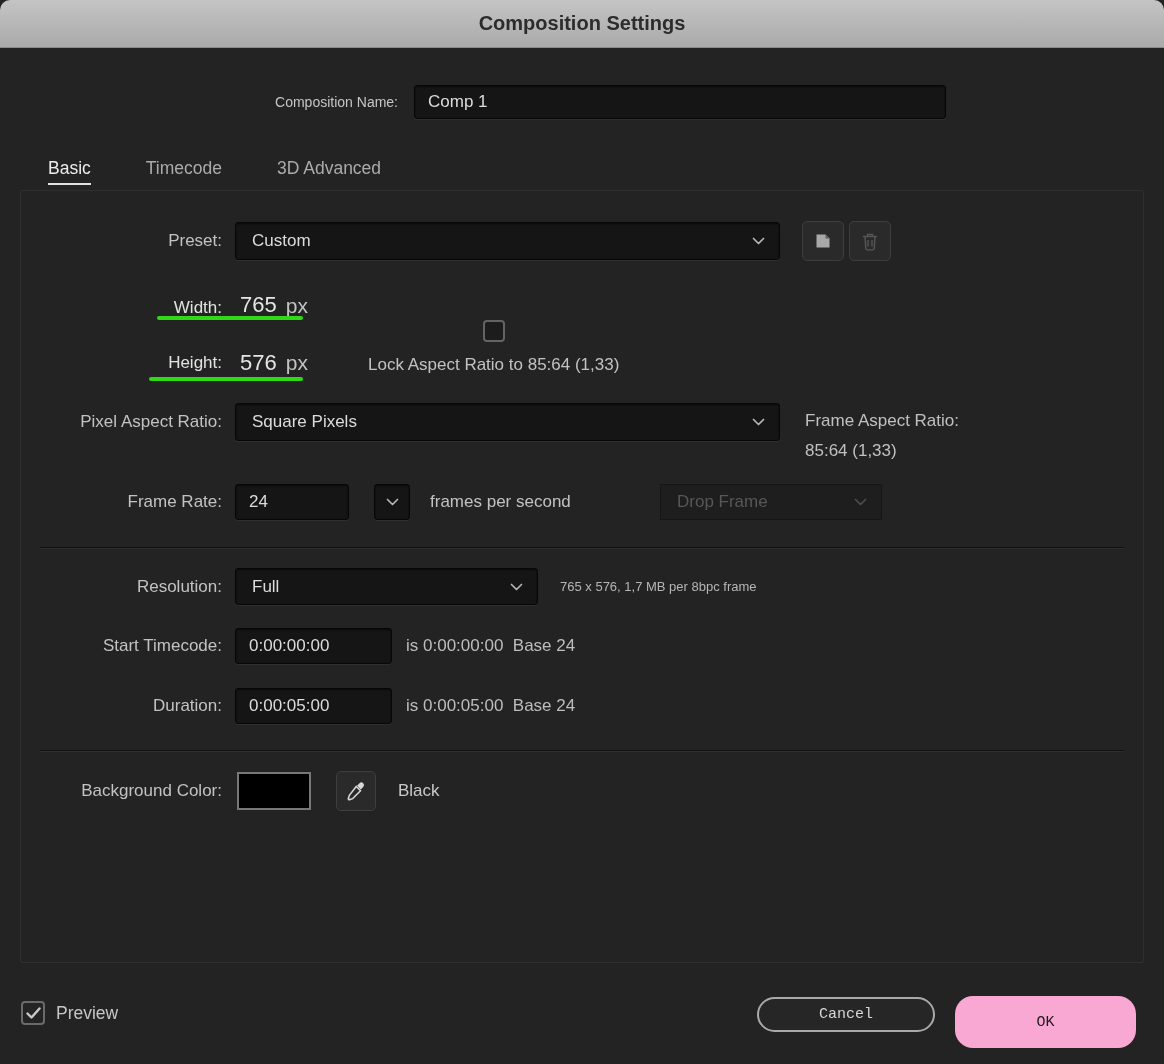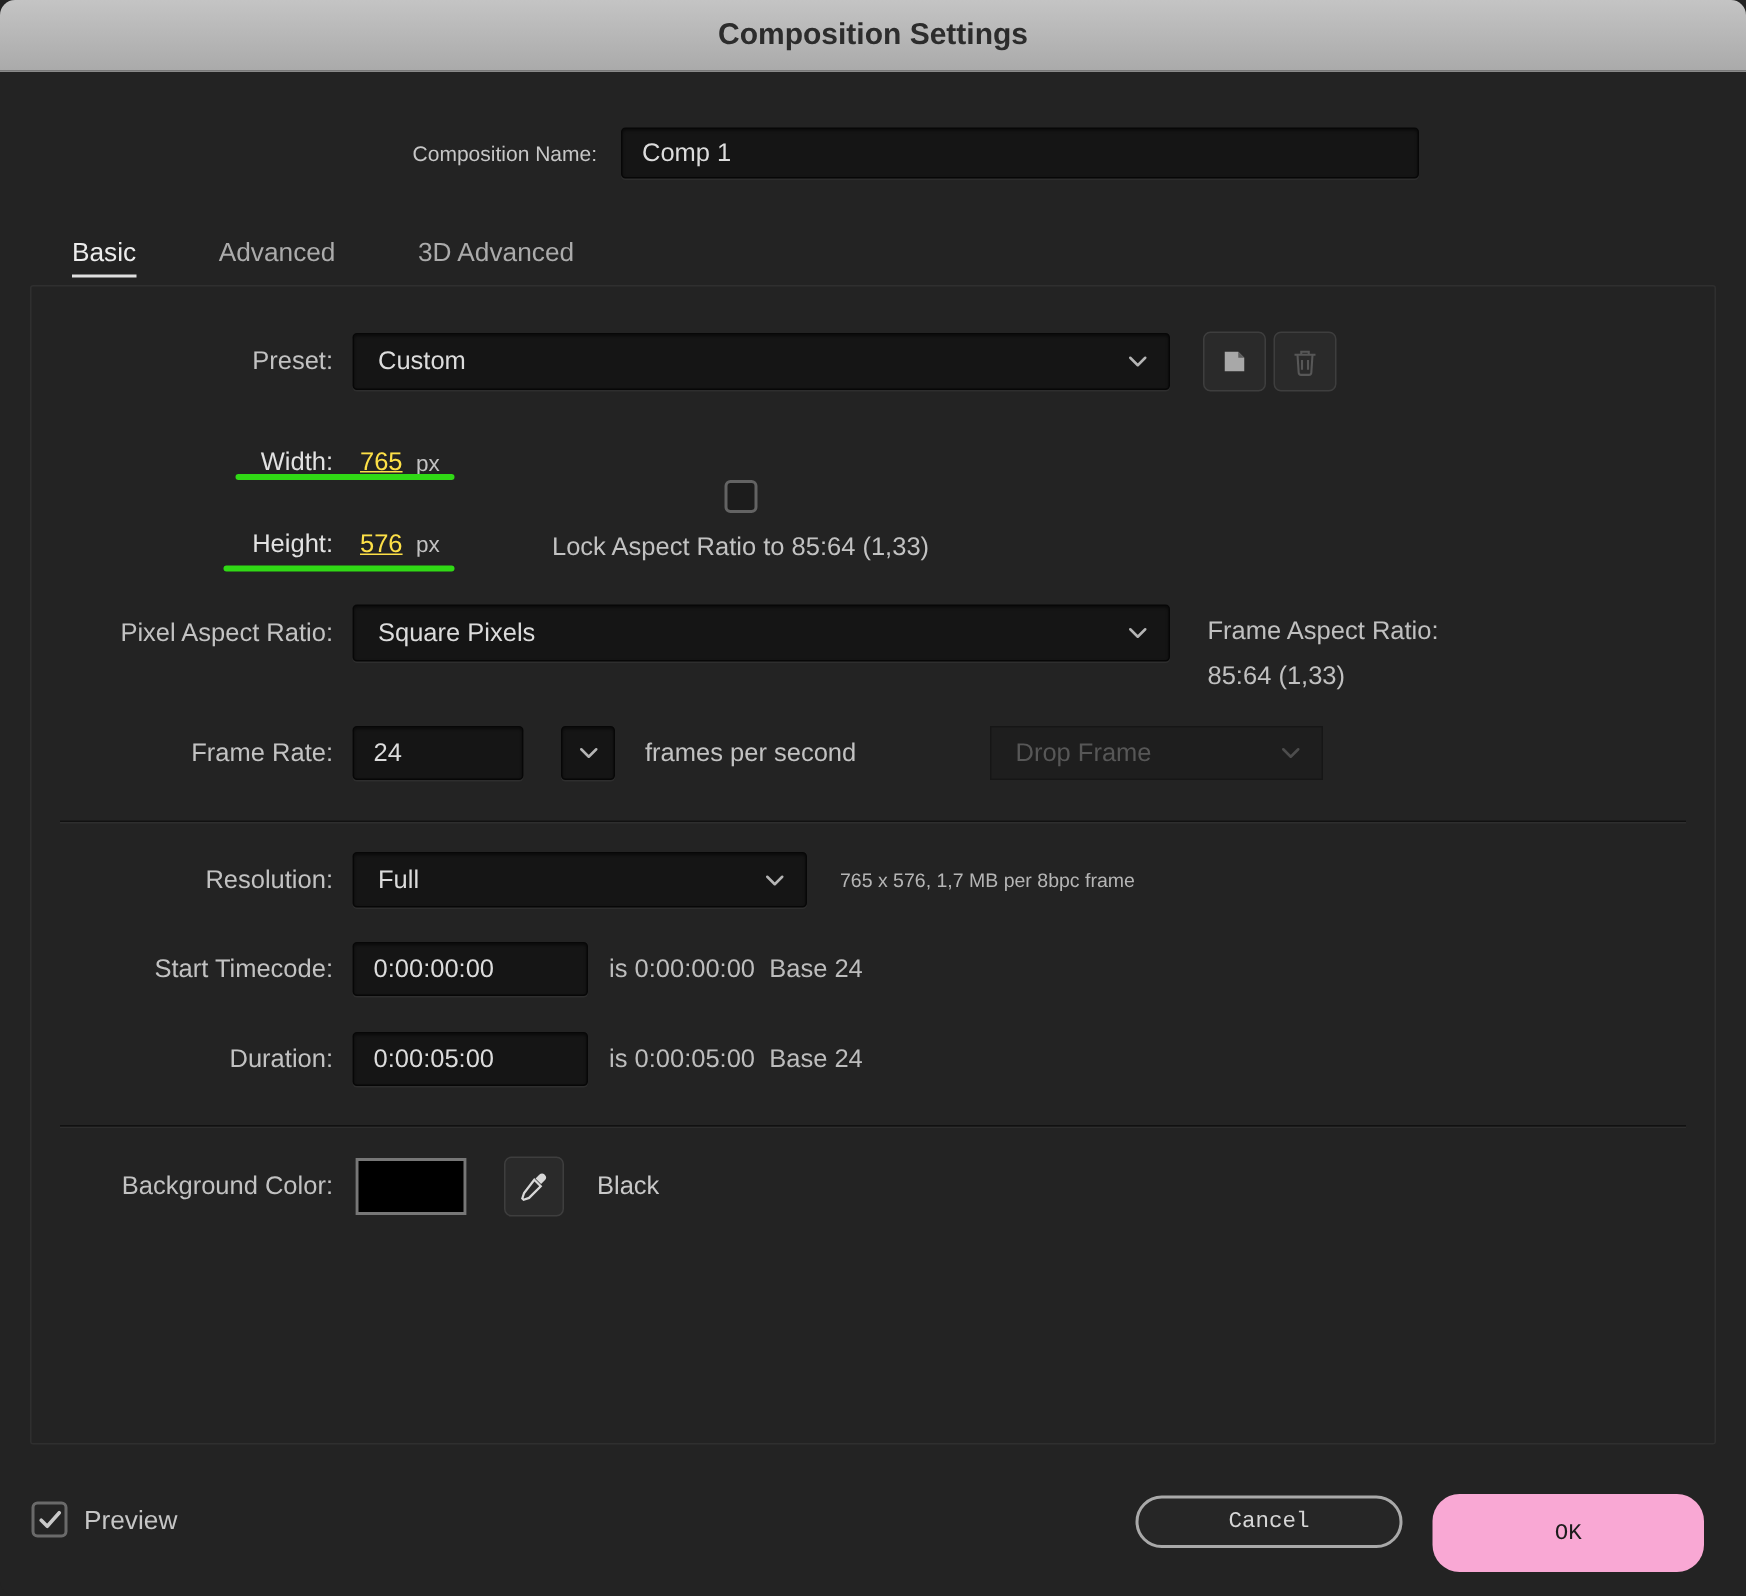--- a/index.html
+++ b/index.html
@@ -56,23 +56,23 @@
            border:1px solid rgba(255,255,255,.055); border-radius:2px; pointer-events:none; }
 
   
   .row-preset     { top:221px; height:40px; }
   .row-preset .dropdown { margin-left:13px; width:545px; }
   .row-preset .icon-btn.first  { margin-left:22px; }
   .row-preset .icon-btn.second { margin-left:5px; }
 
   .row-width  { top:288px; height:30px;align-items:flex-end; }
   .row-height { top:348px; height:30px; }
-  .hot-value { margin-left:18px; color:#fde047; text-decoration:underline;
-               font-size:17px; cursor:pointer; }
-  .unit { margin-left:9px; color:#c2c2c2; font-size:15px; }
+  .hot-value { margin-left:18px; color:#e5e5e5; 
+               font-size:22px; cursor:pointer; }
+  .unit { margin-left:9px; color:#c2c2c2; font-size:21px; }
   .hl-green { position:absolute; height:4px; background:#30d915; border-radius:2px; }
   .hl-width  { left:157px; top:316px; width:146px; }
   .hl-height { left:149px; top:377px; width:154px; }
 
   .lock-row { position:absolute; left:368px; top:320px; display:flex;
               align-items:center; gap:13px;flex-direction:column; }
   .checkbox { width:22px; height:22px; background:#1c1c1c; border:2px solid #636363;
               border-radius:4px; flex:none; display:inline-flex; align-items:center;
               justify-content:center; cursor:pointer; }
   .cb-label { font-size:17px; color:#c2c2c2; }
@@ -131,21 +131,21 @@
   <div class="name-row">
     <span class="nlabel">Composition Name:</span>
     <input class="field" type="text" value="Comp 1" style="">
   </div>
 
   <div class="tabs">
     <div class="tab active">
       <span>Basic</span>
     </div>
     <div class="tab">
-      <span>Advanced</span>
+      <span>Timecode</span>
     </div>
     <div class="tab">
       <span>3D Advanced</span>
     </div>
   </div>
 
   <div class="panel"></div>
 
   <div class="row row-preset">
     <span class="rlabel">Preset:</span>

